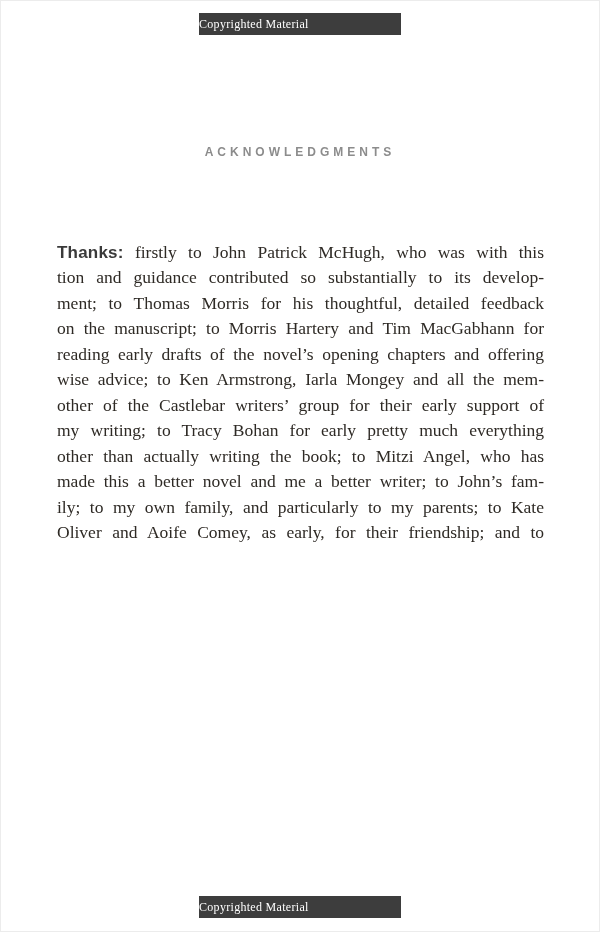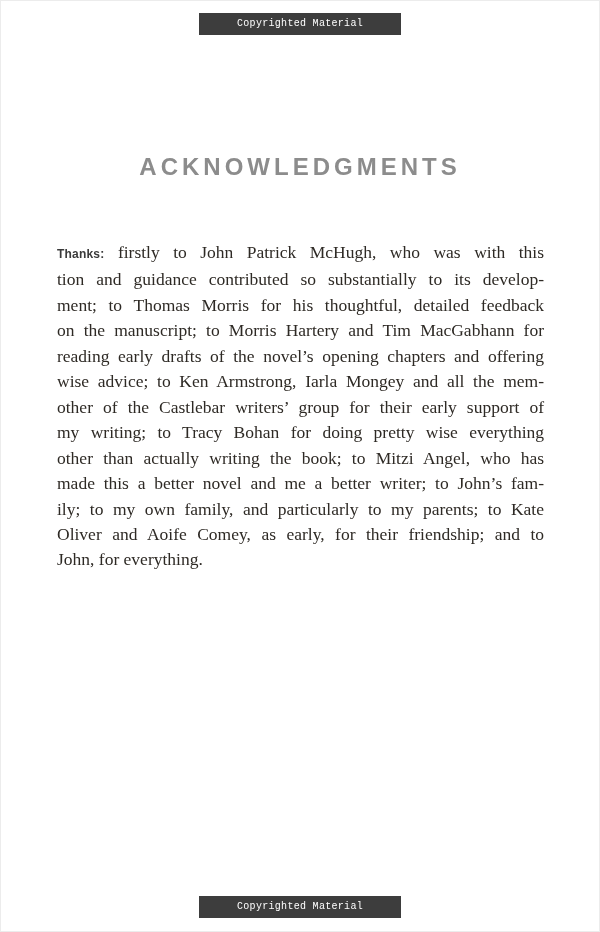--- a/index.html
+++ b/index.html
@@ -18,38 +18,38 @@
     overflow: hidden;
   }
   .banner {
     position: absolute;
     left: 50%;
     transform: translateX(-50%);
     width: 202px;
     height: 22px;
     background: #3d3d3d;
     color: #ffffff;
-    font-family: Liberation Mono, monospace;
-    font-size: 10px;
+    font-family: Liberation Serif, serif;
+    font-size: 12px;
     line-height: 22px;
-    text-align: center;
+    text-align: left;
     letter-spacing: 0.3px;
   }
   .banner.top { top: 13px; }
   .banner.bottom { top: 896px; }
 
   .page-title {
     position: absolute;
     top: 137px;
     left: 0;
     width: 100%;
     text-align: center;
     font-family: "Liberation Sans", sans-serif;
     font-weight: 700;
-    font-size: 24px;
+    font-size: 12px;
     letter-spacing: 4px;
     color: #8c8c8c;
   }
 
   .body-text {
     position: absolute;
     top: 240px;
     left: 57px;
     width: 487px;
     color: #2e2a25;
@@ -62,21 +62,21 @@
     -moz-text-align-last: justify;
     white-space: normal;
   }
   .body-line.last {
     text-align: left;
     text-align-last: left;
   }
   .lead {
     font-family: "Liberation Sans", sans-serif;
     font-weight: 700;
-    font-size: 12px;
+    font-size: 17px;
     color: #3a3a3a;
     letter-spacing: 0.2px;
   }
 </style>
 </head>
 <body>
 
 <div class="page">
 
   <div class="banner top">Copyrighted Material</div>
@@ -84,23 +84,22 @@
   <h1 class="page-title">ACKNOWLEDGMENTS</h1>
 
   <div class="body-text">
     <div class="body-line"><strong class="lead">Thanks:</strong> <span>firstly to John Patrick McHugh, who was with this</span></div>
     <div class="body-line">tion and guidance contributed so substantially to its develop-</div>
     <div class="body-line">ment; to Thomas Morris for his thoughtful, detailed feedback</div>
     <div class="body-line">on the manuscript; to Morris Hartery and Tim MacGabhann for</div>
     <div class="body-line">reading early drafts of the novel’s opening chapters and offering</div>
     <div class="body-line">wise advice; to Ken Armstrong, Iarla Mongey and all the mem-</div>
     <div class="body-line">other of the Castlebar writers’ group for their early support of</div>
-    <div class="body-line">my writing; to Tracy Bohan for doing pretty wise everything</div>
+    <div class="body-line">my writing; to Tracy Bohan for early pretty much everything</div>
     <div class="body-line">other than actually writing the book; to Mitzi Angel, who has</div>
     <div class="body-line">made this a better novel and me a better writer; to John’s fam-</div>
     <div class="body-line">ily; to my own family, and particularly to my parents; to Kate</div>
     <div class="body-line">Oliver and Aoife Comey, as early, for their friendship; and to</div>
-    <div class="body-line last">John, for everything.</div>
   </div>
 
   <div class="banner bottom">Copyrighted Material</div>
 
 </div>
 
 </body></html>

